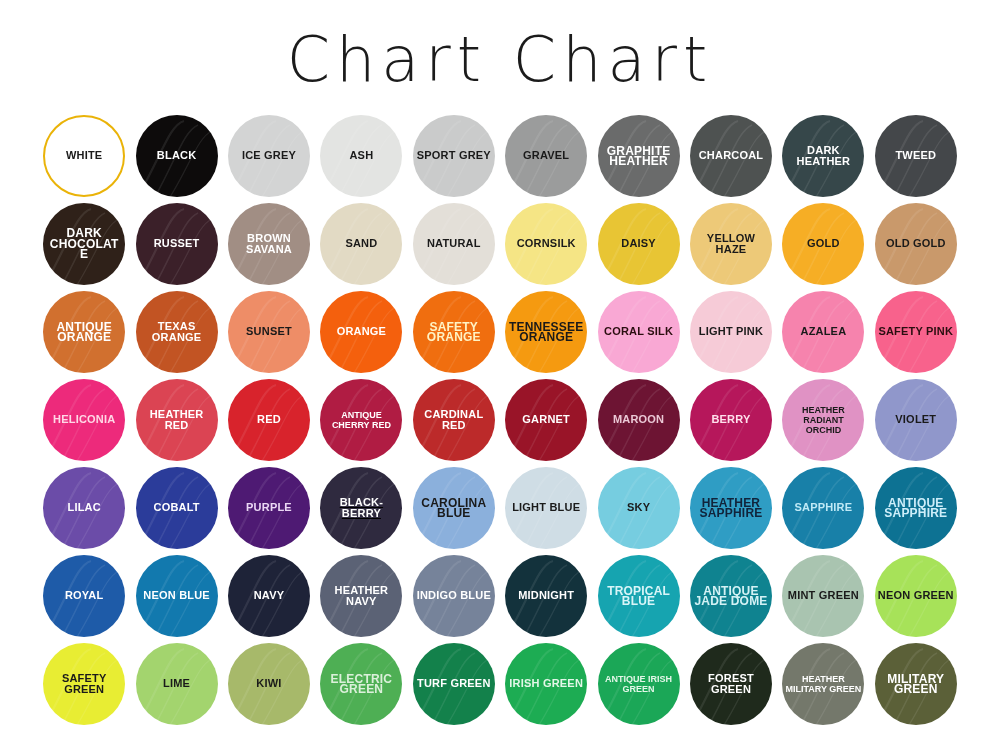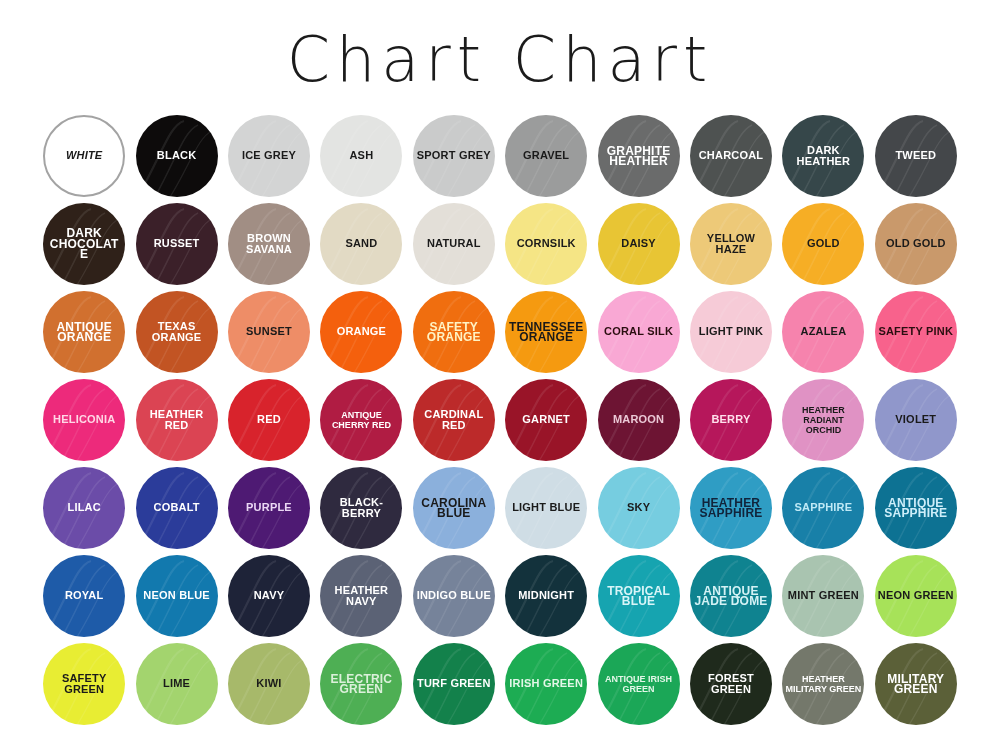--- a/index.html
+++ b/index.html
@@ -71,21 +71,21 @@
     line-height: 11.5px;
     letter-spacing: 0.2px;
     padding: 0 3px;
     text-transform: uppercase;
     position: relative;
     z-index: 2;
     word-break: break-word;
   }
   .swatch-label.sz-s { font-size: 12px; line-height: 10.5px; }
   .swatch-label.sz-xs { font-size: 9px; line-height: 10px; letter-spacing: 0; }
-  .swatch.outlined { border: 2px solid #a3a3a3; font-style: italic; }
+  .swatch.outlined { border: 2px solid #eab308; }
   
   .watermark {
     position: absolute;
     inset: 0;
     pointer-events: none;
     z-index: 1;
     opacity: 0.085;
   }
 </style>
 </head>
@@ -520,21 +520,21 @@
         <div class="swatch" title="PURPLE" style="background: rgb(78, 26, 115);">
           <svg class="watermark" viewBox="0 0 82 82" preserveAspectRatio="none" aria-hidden="true">
             <path d="M6 74 C 26 38, 34 10, 48 6" stroke="#ffffff" stroke-width="2.2" fill="none"></path>
             <path d="M20 80 C 40 44, 48 16, 62 10" stroke="#ffffff" stroke-width="1.6" fill="none"></path>
             <path d="M34 82 C 54 50, 62 22, 76 16" stroke="#ffffff" stroke-width="1.2" fill="none"></path>
           </svg>
           <span class="swatch-label" style="color: rgb(235, 216, 245);">PURPLE</span>
         </div>
       </div>
       <div class="swatch-cell">
-        <div class="swatch" title="BLACK-BERRY" style="background: rgb(47, 42, 63);">
+        <div class="swatch" title="BLACK-BERRY" style="background: rgb(47, 42, 63); text-decoration: underline;">
           <svg class="watermark" viewBox="0 0 82 82" preserveAspectRatio="none" aria-hidden="true">
             <path d="M6 74 C 26 38, 34 10, 48 6" stroke="#ffffff" stroke-width="2.2" fill="none"></path>
             <path d="M20 80 C 40 44, 48 16, 62 10" stroke="#ffffff" stroke-width="1.6" fill="none"></path>
             <path d="M34 82 C 54 50, 62 22, 76 16" stroke="#ffffff" stroke-width="1.2" fill="none"></path>
           </svg>
           <span class="swatch-label" style="color: rgb(255, 255, 255);">BLACK-BERRY</span>
         </div>
       </div>
       <div class="swatch-cell">
         <div class="swatch" title="CAROLINA BLUE" style="background: rgb(139, 176, 220);">

